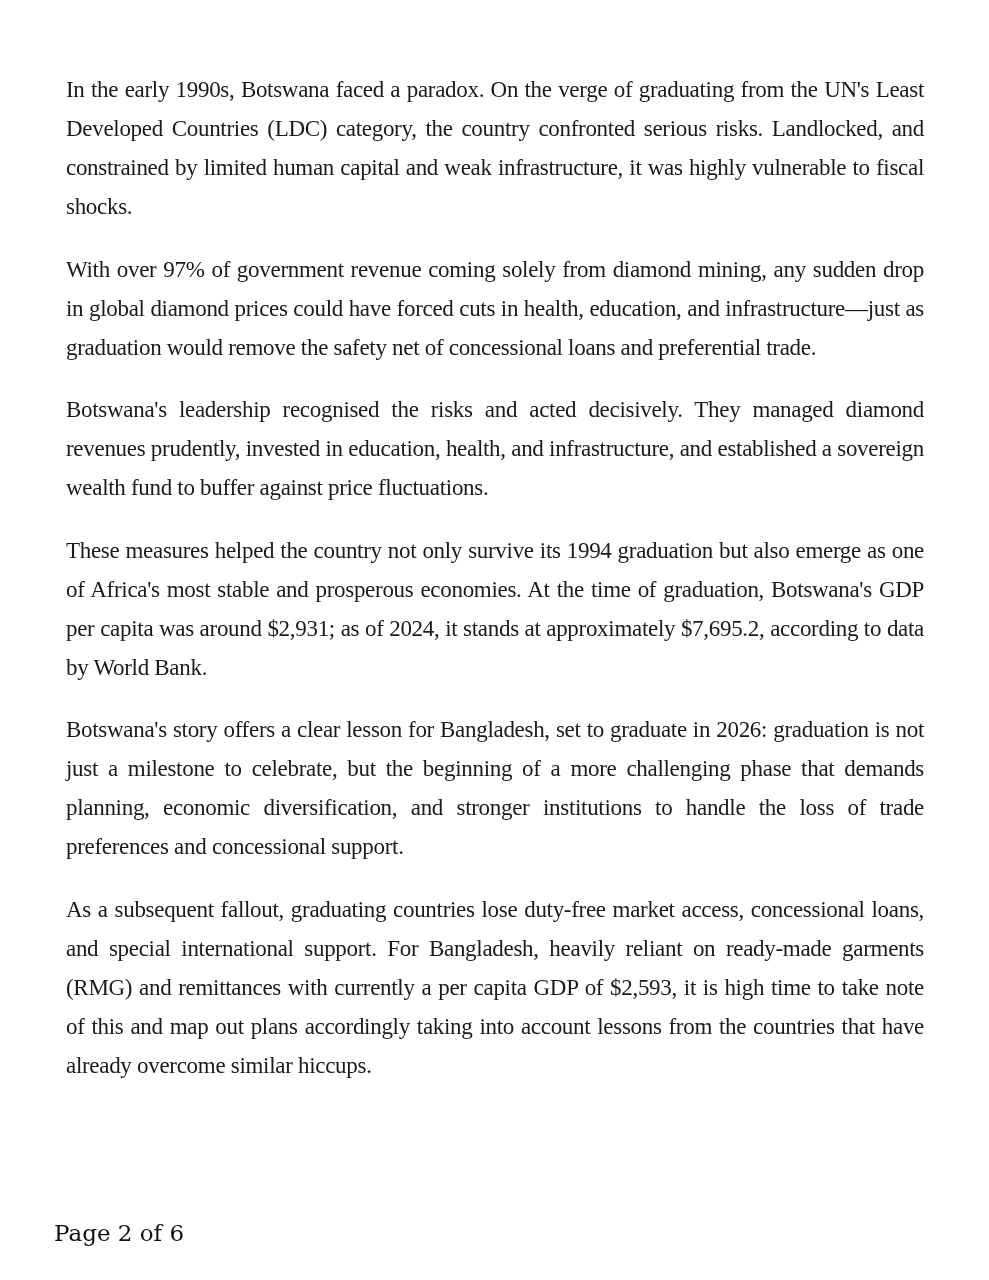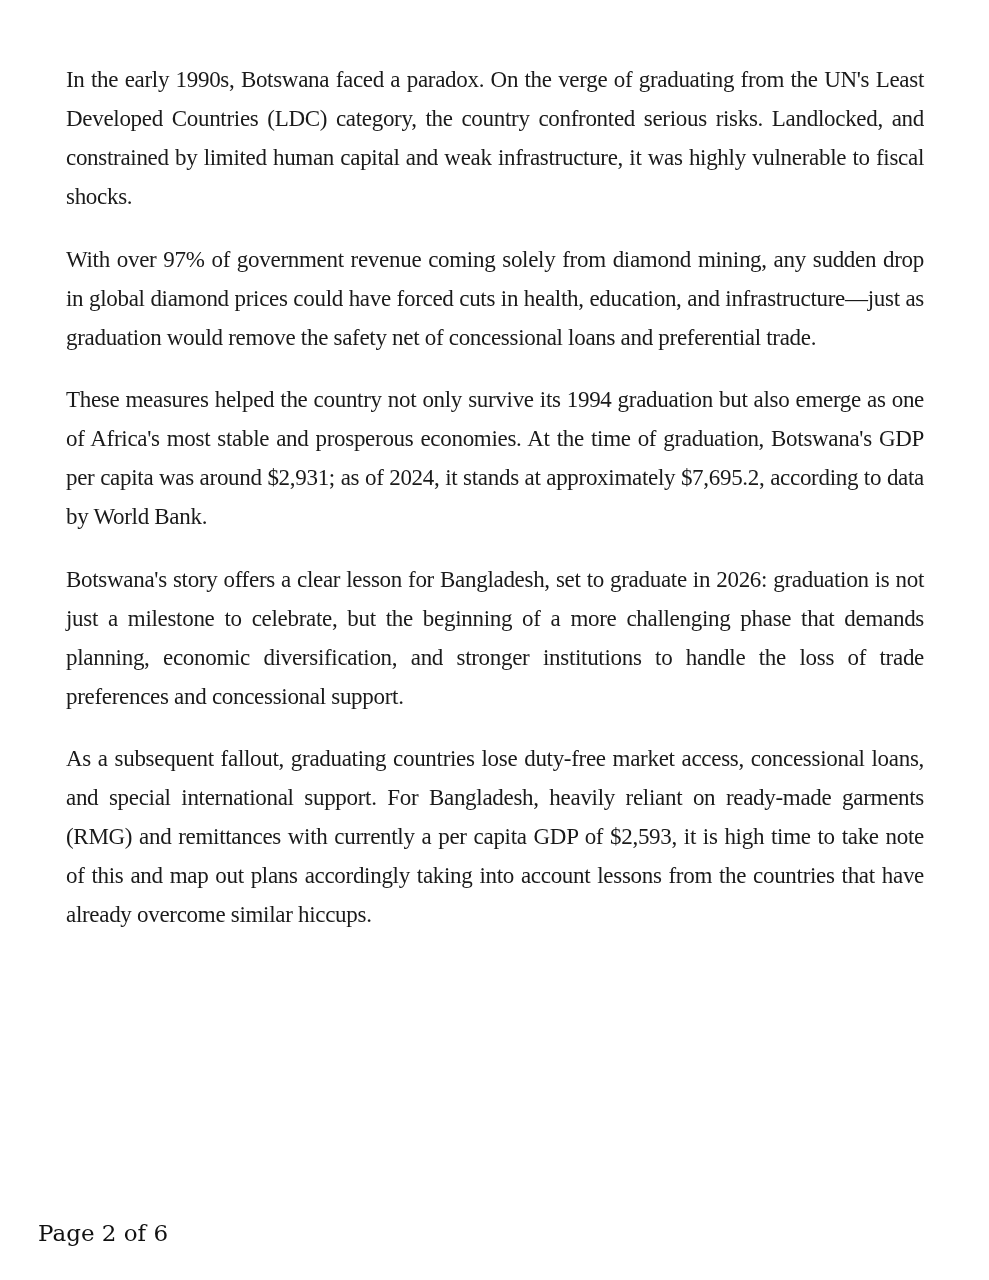--- a/index.html
+++ b/index.html
@@ -10,45 +10,46 @@
     body {
       width: 989px;
       height: 1280px;
       position: relative;
       overflow: hidden;
       color: #1a1a1a;
     }
     .article {
       position: absolute;
       left: 66px;
-      top: 60px;
+      top: 70px;
       width: 858px;
       font-family: "Liberation Serif", serif;
       font-size: 23px;
       line-height: 39px;
       letter-spacing: -0.3px;
       text-align: justify;
     }
     .article p {
       margin: 0 0 23.5px 0;
     }
     .footer {
       position: absolute;
-      left: 38px;
+      left: 54px;
       top: 1213px;
       font-family: "DejaVu Serif", serif;
       font-size: 23px;
       line-height: 40px;
       color: #111111;
     }
   </style>
 </head>
 <body>
 
 <div class="article">
   <p>In the early 1990s, Botswana faced a paradox. On the verge of graduating from the UN's Least Developed Countries (LDC) category, the country confronted serious risks. Landlocked, and constrained by limited human capital and weak infrastructure, it was highly vulnerable to fiscal shocks.</p>
   <p>With over 97% of government revenue coming solely from diamond mining, any sudden drop in global diamond prices could have forced cuts in health, education, and infrastructure—just as graduation would remove the safety net of concessional loans and preferential trade.</p>
+  <p>Botswana's leadership recognised the risks and acted decisively. They managed diamond revenues prudently, invested in education, health, and infrastructure, and established a sovereign wealth fund to buffer against price fluctuations.</p>
   <p>These measures helped the country not only survive its 1994 graduation but also emerge as one of Africa's most stable and prosperous economies. At the time of graduation, Botswana's GDP per capita was around $2,931; as of 2024, it stands at approximately $7,695.2, according to data by World Bank.</p>
   <p>Botswana's story offers a clear lesson for Bangladesh, set to graduate in 2026: graduation is not just a milestone to celebrate, but the beginning of a more challenging phase that demands planning, economic diversification, and stronger institutions to handle the loss of trade preferences and concessional support.</p>
   <p>As a subsequent fallout, graduating countries lose duty-free market access, concessional loans, and special international support. For Bangladesh, heavily reliant on ready-made garments (RMG) and remittances with currently a per capita GDP of $2,593, it is high time to take note of this and map out plans accordingly taking into account lessons from the countries that have already overcome similar hiccups.</p>
 </div>
 
 <div class="footer">Page 2 of 6</div>
 
 </body></html>

